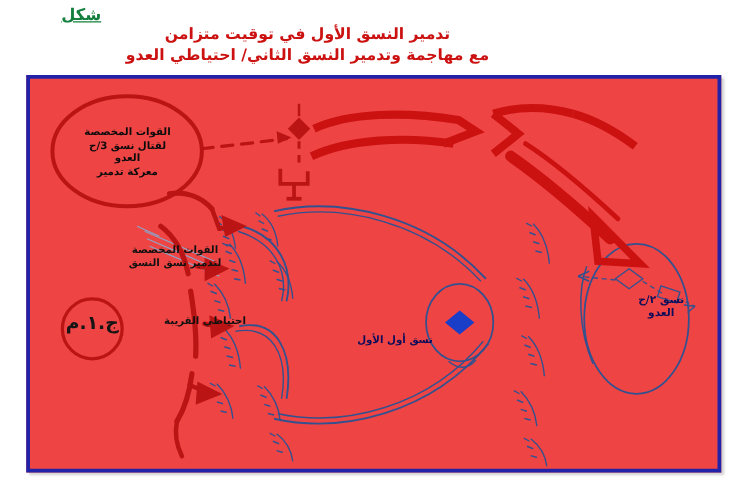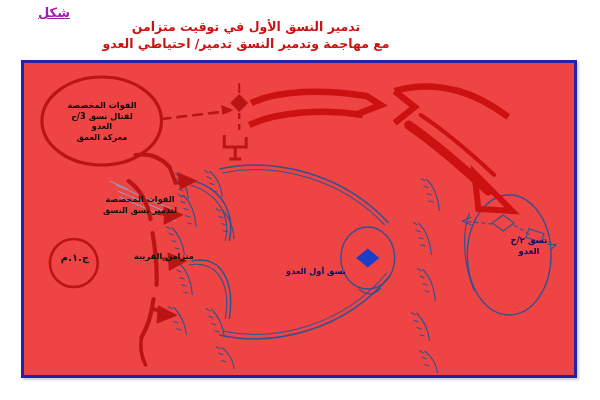--- a/index.html
+++ b/index.html
@@ -12,25 +12,25 @@
     width: 600px;
     height: 400px;
     background: #ffffff;
     overflow: hidden;
     font-family: "DejaVu Sans", "Liberation Sans", sans-serif;
   }
 
   
   #fig-label {
     position: absolute;
-    left: 38px;
+    left: 49px;
     top: 6px;
     font-size: 13px;
     font-weight: bold;
-    color: #a21caf;
+    color: #15803d;
     text-decoration: underline;
     letter-spacing: 0px;
     line-height: 1;
     direction: rtl;
     text-align: right;
   }
 
   
   #title-block {
     position: absolute;
@@ -104,21 +104,21 @@
   #lbl-near-battle {
     left: 104px;
     top: 188px;
     width: 72px;
     font-size: 8.2px;
   }
   #lbl-jam {
     left: 31px;
     top: 190px;
     width: 40px;
-    font-size: 10px;
+    font-size: 15px;
     color: #151515;
   }
   #lbl-first-echelon {
     left: 252px;
     top: 203px;
     width: 80px;
     font-size: 8.2px;
     color: #0d0d5a;
   }
   #lbl-second-echelon {
@@ -133,21 +133,21 @@
 </style>
 </head>
 <body>
 
 <div id="root">
 
   <div id="fig-label">شكل</div>
 
   <div id="title-block">
     <div class="tline">تدمير النسق الأول في توقيت متزامن</div>
-    <div class="tline">مع مهاجمة وتدمير النسق تدمير/ احتياطي العدو</div>
+    <div class="tline">مع مهاجمة وتدمير النسق الثاني/ احتياطي العدو</div>
   </div>
 
   <div id="frame">
     <div id="canvas-wrap">
 
       <svg class="layer" viewBox="0 0 552 312" preserveAspectRatio="none">
         <defs>
           
         </defs>
 
@@ -309,33 +309,33 @@
 
         <g stroke="#bb1414" stroke-width="3.6" stroke-linecap="round" fill="none">
           <path d="M118 274 C 116 284, 118 294, 122 302"></path>
         </g>
       </svg>
 
       <div class="dlabel" id="lbl-deep-forces">
         <span class="ln">القوات المخصصة</span>
         <span class="ln">لقتال نسق 3/ح</span>
         <span class="ln">العدو</span>
-        <span class="ln">معركة العمق</span>
+        <span class="ln">معركة تدمير</span>
       </div>
 
       <div class="dlabel" id="lbl-near-forces">
         <span class="ln">القوات المخصصة</span>
         <span class="ln">لتدمير نسق النسق</span>
       </div>
 
-      <div class="dlabel" id="lbl-near-battle">متزامن القريبة</div>
+      <div class="dlabel" id="lbl-near-battle">احتياطي القريبة</div>
 
       <div class="dlabel" id="lbl-jam">ج.١.م</div>
 
-      <div class="dlabel" id="lbl-first-echelon">نسق أول العدو</div>
+      <div class="dlabel" id="lbl-first-echelon">نسق أول الأول</div>
 
       <div class="dlabel" id="lbl-second-echelon">
         <span class="ln">نسق ٢/ح</span>
         <span class="ln">العدو</span>
       </div>
 
     </div>
   </div>
 </div>
 

